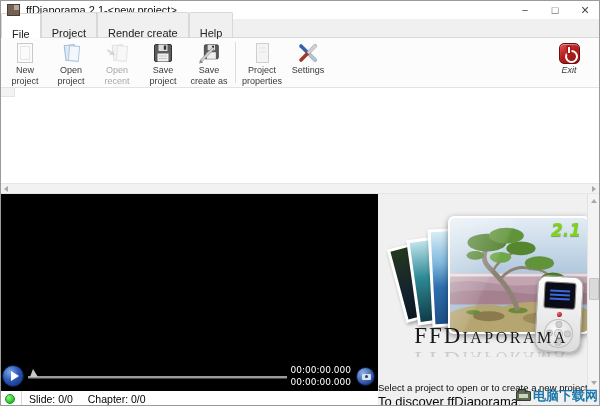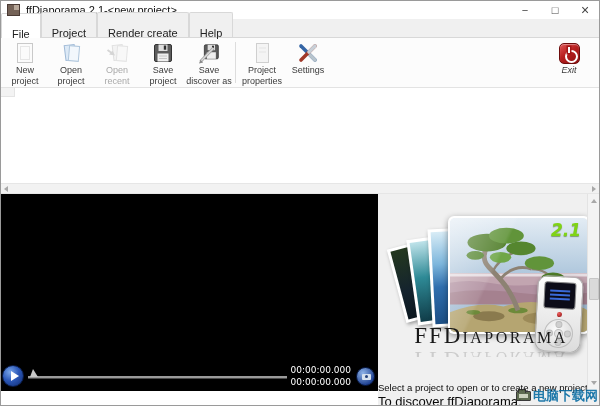--- a/index.html
+++ b/index.html
@@ -246,21 +246,21 @@
             <rect x="7.5" y="3.5" width="9" height="6.5" fill="#dedede"></rect>
             <rect x="12.8" y="4.5" width="2.4" height="4.2" fill="#2e2e2e"></rect>
             <rect x="6.5" y="12.5" width="11" height="8" fill="#efefef"></rect>
           </g>
           <line x1="3.5" y1="20.5" x2="16.5" y2="7" stroke="#a0a0a0" stroke-width="2.8"></line>
           <line x1="3.5" y1="20.5" x2="16.5" y2="7" stroke="#dcdcdc" stroke-width="1.2"></line>
           <polygon points="2,22.5 6.2,21.6 3.4,18.8" fill="#8a8a8a"></polygon>
         </svg>
       </span>
       <span class="tlabel">Save</span>
-      <span class="tlabel">discover as</span>
+      <span class="tlabel">create as</span>
     </div>
 
     <div class="tsep"></div>
 
     <div class="tbtn">
       <span class="ticon">
         <svg viewBox="0 0 24 24" width="24" height="24">
           <rect x="6.5" y="2.5" width="12" height="19" fill="#f4f4f4" stroke="#cfcfcf"></rect>
           <line x1="9" y1="7" x2="16" y2="7" stroke="#e4e4e4"></line>
           <line x1="9" y1="11" x2="16" y2="11" stroke="#e4e4e4"></line>
@@ -310,20 +310,26 @@
           <span class="slider">
             <span class="groove"></span>
             <span class="thumb"></span>
           </span>
           <span class="times">
             <span class="time">00:00:00.000</span>
             <span class="time">00:00:00.000</span>
           </span>
           <span class="snap-btn"></span>
         </div>
+      </div>
+      <div class="statusbar">
+        <span class="status-dot"></span>
+        <span class="status-sep"></span>
+        <span class="status-item">Slide: 0/0</span>
+        <span class="status-item">Chapter: 0/0</span>
       </div>
     </div>
 
     <div class="side-panel">
 
       <div class="card card1">
           <div class="img"></div>
         </div>
       <div class="card card2">
           <div class="img"></div>

